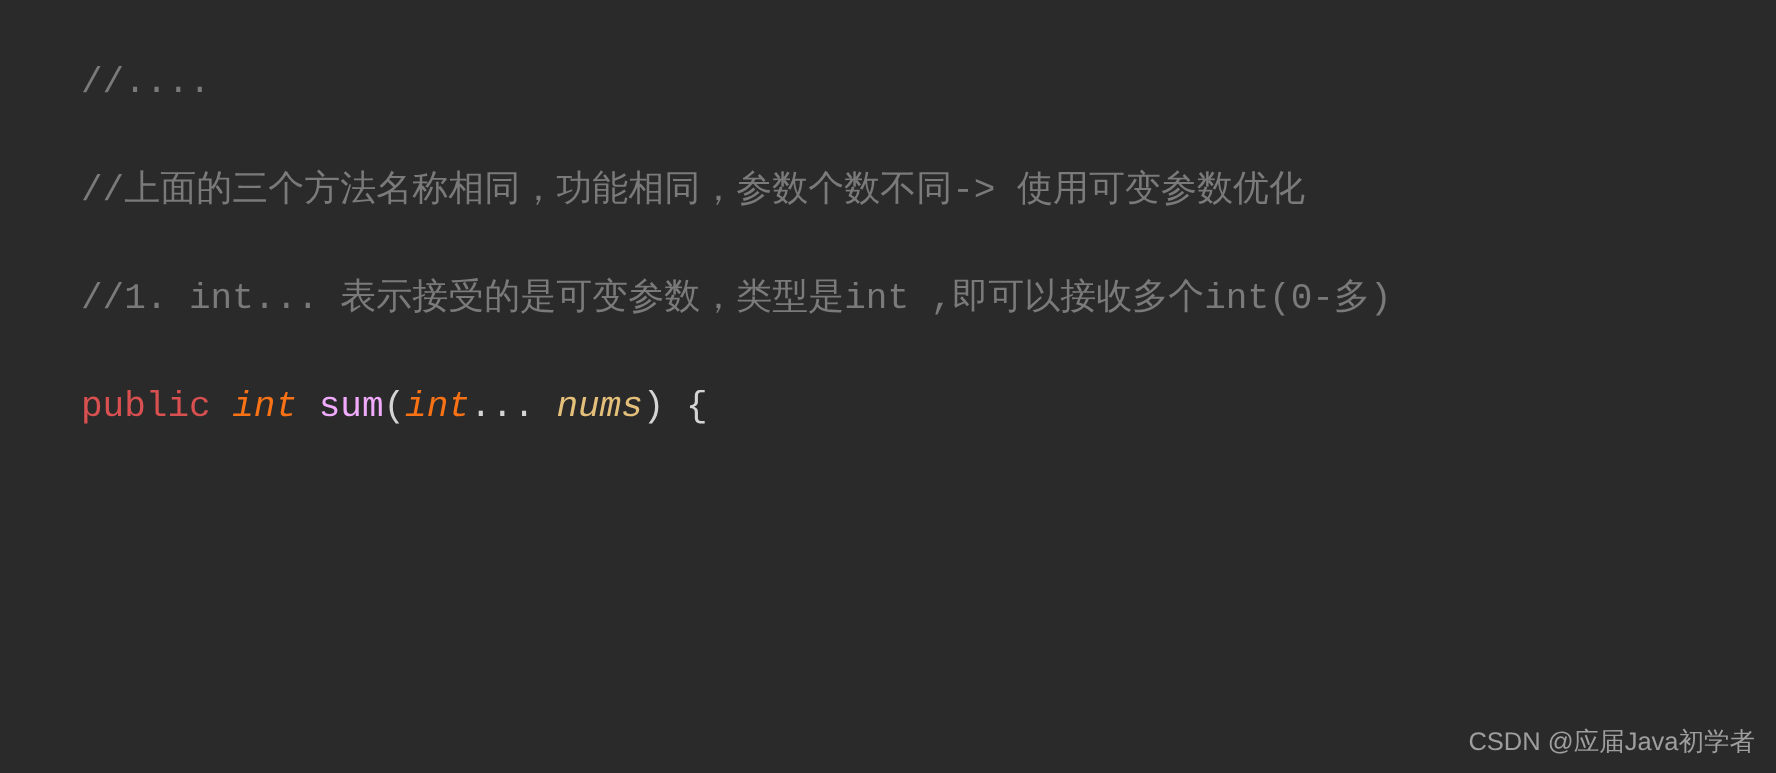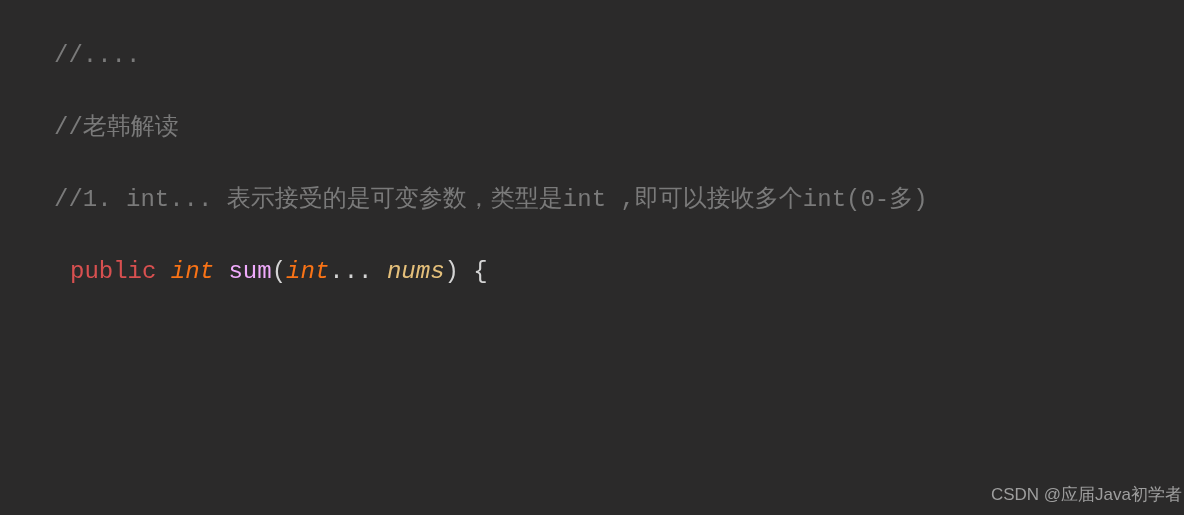--- a/index.html
+++ b/index.html
@@ -25,21 +25,20 @@
     }
     .line {
       display: block;
       min-height: 36px;
     }
     .comment {
       color: #7a7a7a;
     }
     .keyword-public {
       color: #d85050;
-      margin-left: 16px;
     }
     .keyword-int {
       color: #f97316;
       font-style: italic;
     }
     .func-name {
       color: #f0abfc;
     }
     .variable {
       color: #e5c07b;
@@ -47,32 +46,32 @@
     }
     .plain {
       color: #d4d4d4;
     }
     .brace {
       color: #d4d4d4;
     }
     .watermark {
       position: absolute;
       bottom: 8px;
-      right: 2px;
+      right: 14px;
       color: #9e9e9e;
       font-size: 17px;
       font-family: sans-serif;
     }
   </style>
 </head>
 <body>
 
 <div class="code-container">
 <span class="line"><span class="comment">//....</span></span>
-<span class="line"><span class="comment">//老韩解读</span></span>
+<span class="line"><span class="comment">//上面的三个方法名称相同，功能相同，参数个数不同-&gt; 使用可变参数优化</span></span>
 <span class="line"><span class="comment">//1. int... 表示接受的是可变参数，类型是int ,即可以接收多个int(0-多)</span></span>
 <span class="line"><span class="keyword-public">public</span> <span class="keyword-int">int</span> <span class="func-name">sum</span><span class="plain">(</span><span class="keyword-int">int</span><span class="plain">...</span> <span class="variable">nums</span><span class="plain">)</span> <span class="brace">{</span></span>
 
 
 
 
 
 
 
 </div>

